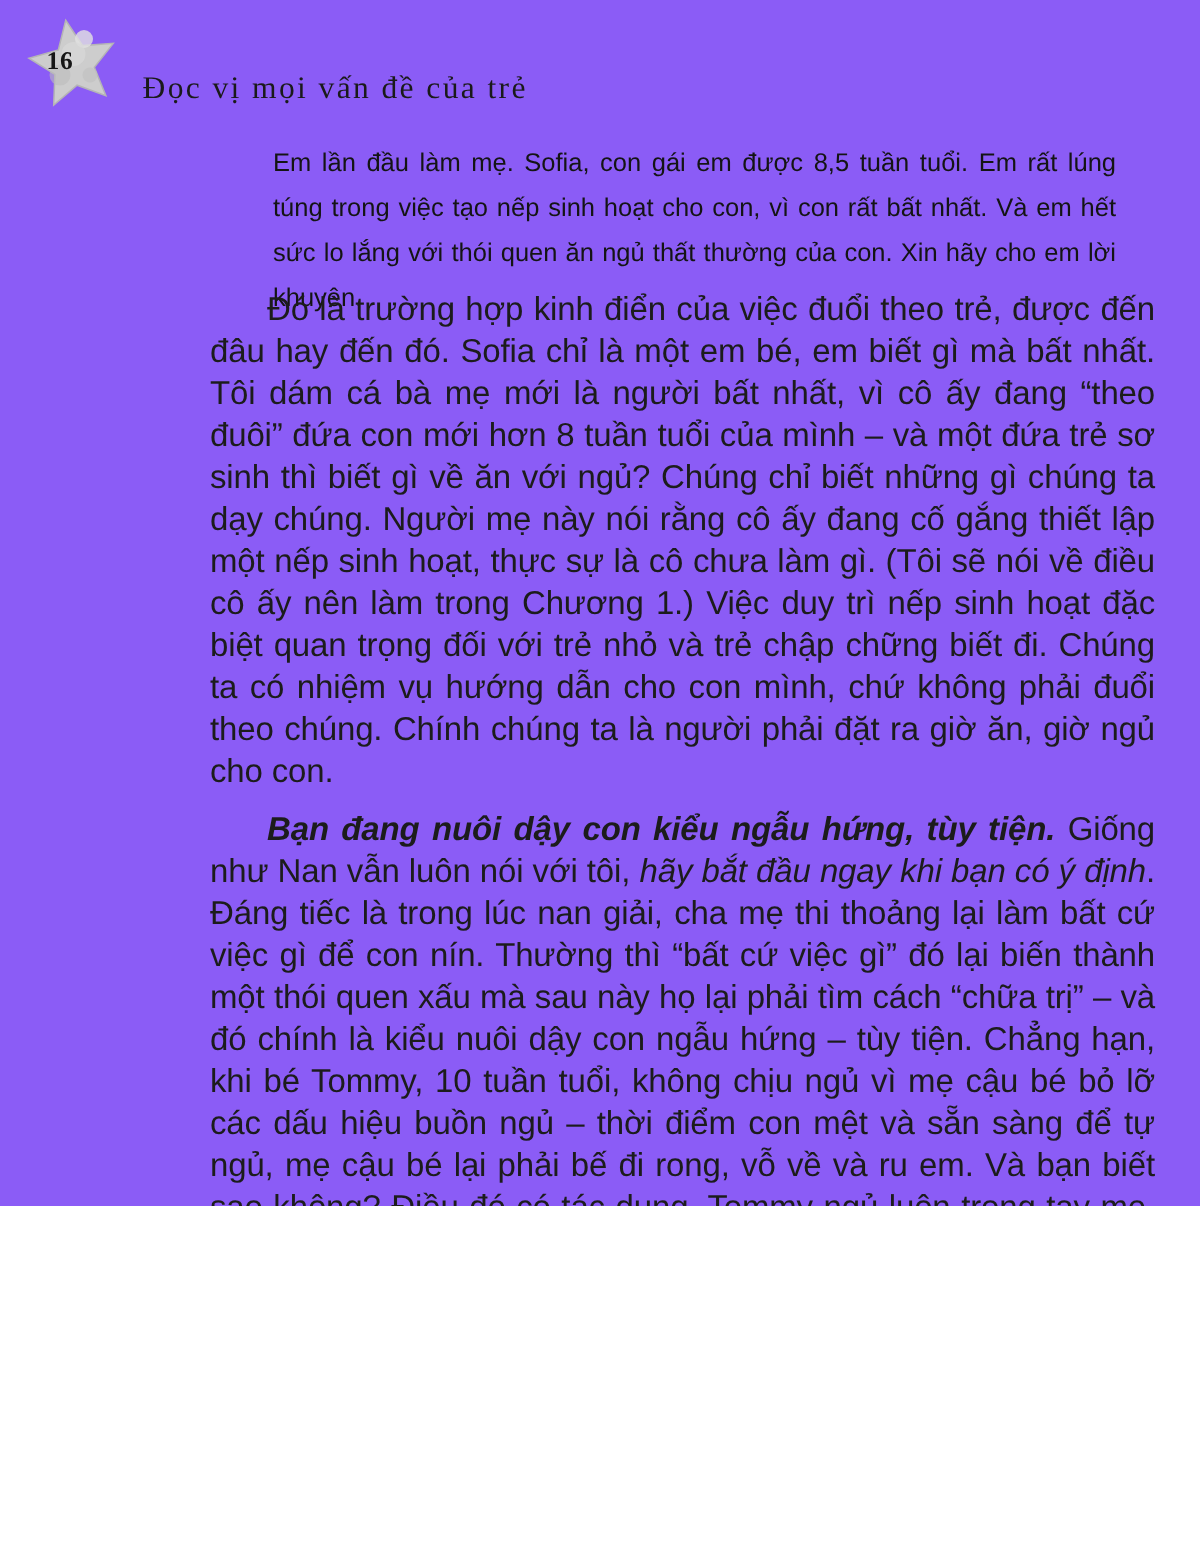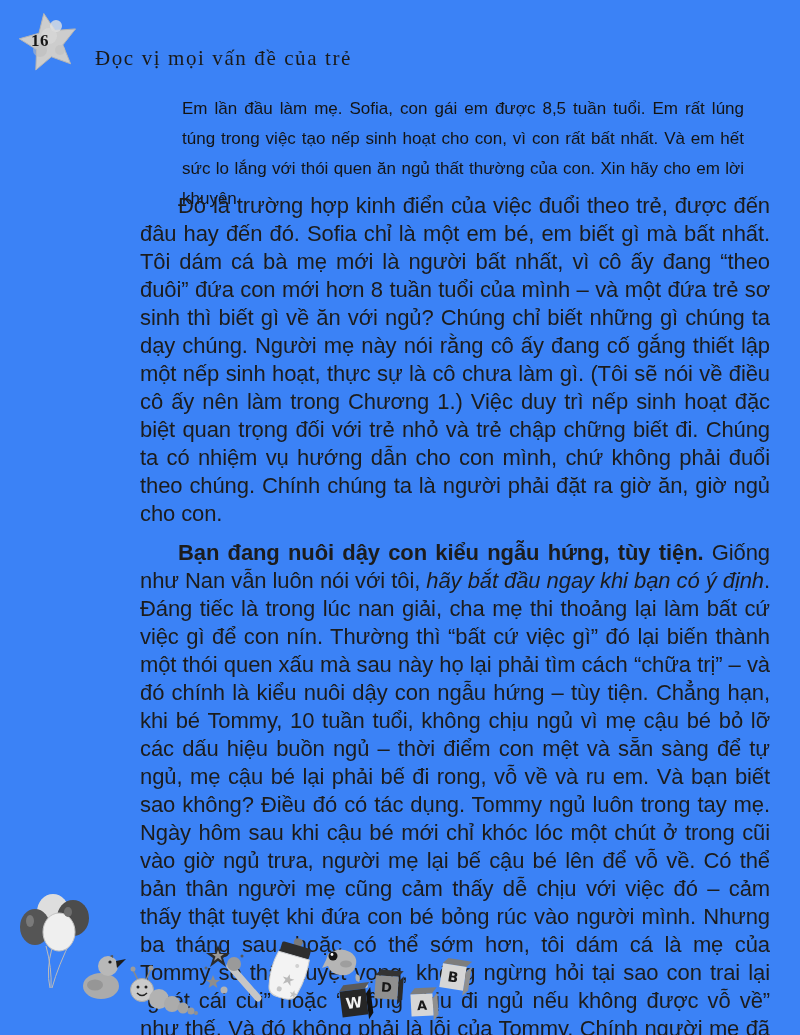--- a/index.html
+++ b/index.html
@@ -1,35 +1,35 @@
 <!DOCTYPE html>
 <html lang="vi"><head>
 <meta charset="utf-8">
 <style>
   html,body{margin:0;padding:0;background:#fff;}
-  .page{position:relative;width:800px;height:1035px;background:#3b82f6;overflow:hidden;
+  .page{position:relative;width:800px;height:804px;background:#8b5cf6;overflow:hidden;
         font-family:"Liberation Sans",sans-serif;color:#1e1e1e;}
 
   
   .star-badge{position:absolute;left:16px;top:10px;width:66px;height:66px;}
   .page-number{position:absolute;left:31px;top:31px;font-family:"Liberation Serif",serif;
                font-weight:700;font-size:17px;color:#161616;letter-spacing:.5px;}
   .page-title{position:absolute;left:95px;top:32px;font-family:"Liberation Serif",serif;
               font-size:21px;letter-spacing:1.6px;color:#1a1a1a;font-weight:400;}
 
   
   .quote{position:absolute;left:182px;top:94px;width:562px;
          font-size:17px;line-height:30px;text-align:justify;color:#141414;}
 
   
   .body-text{position:absolute;left:140px;top:192px;width:630px;font-size:22px;
              line-height:28px;text-align:justify;letter-spacing:-0.1px;color:#1c1c1c;}
   .para{margin:0;text-indent:38px;}
   .para + .para{margin-top:11px;}
-  .seg-bold-italic{font-weight:700;}
+  .seg-bold-italic{font-weight:700;font-style:italic;}
   .seg-italic{font-style:italic;margin-top:48px;}
 
   
   .decor{position:absolute;}
   .block{position:absolute;display:flex;align-items:center;justify-content:center;
          font-family:"DejaVu Sans",sans-serif;font-weight:700;}
   .block .face{position:absolute;inset:0;}
   .block .top{position:absolute;left:2px;top:-6px;width:100%;height:6px;transform:skewX(-40deg);}
   .block .side{position:absolute;top:2px;right:-5px;width:5px;height:100%;transform:skewY(-50deg);}
   .block span{position:relative;z-index:2;}

